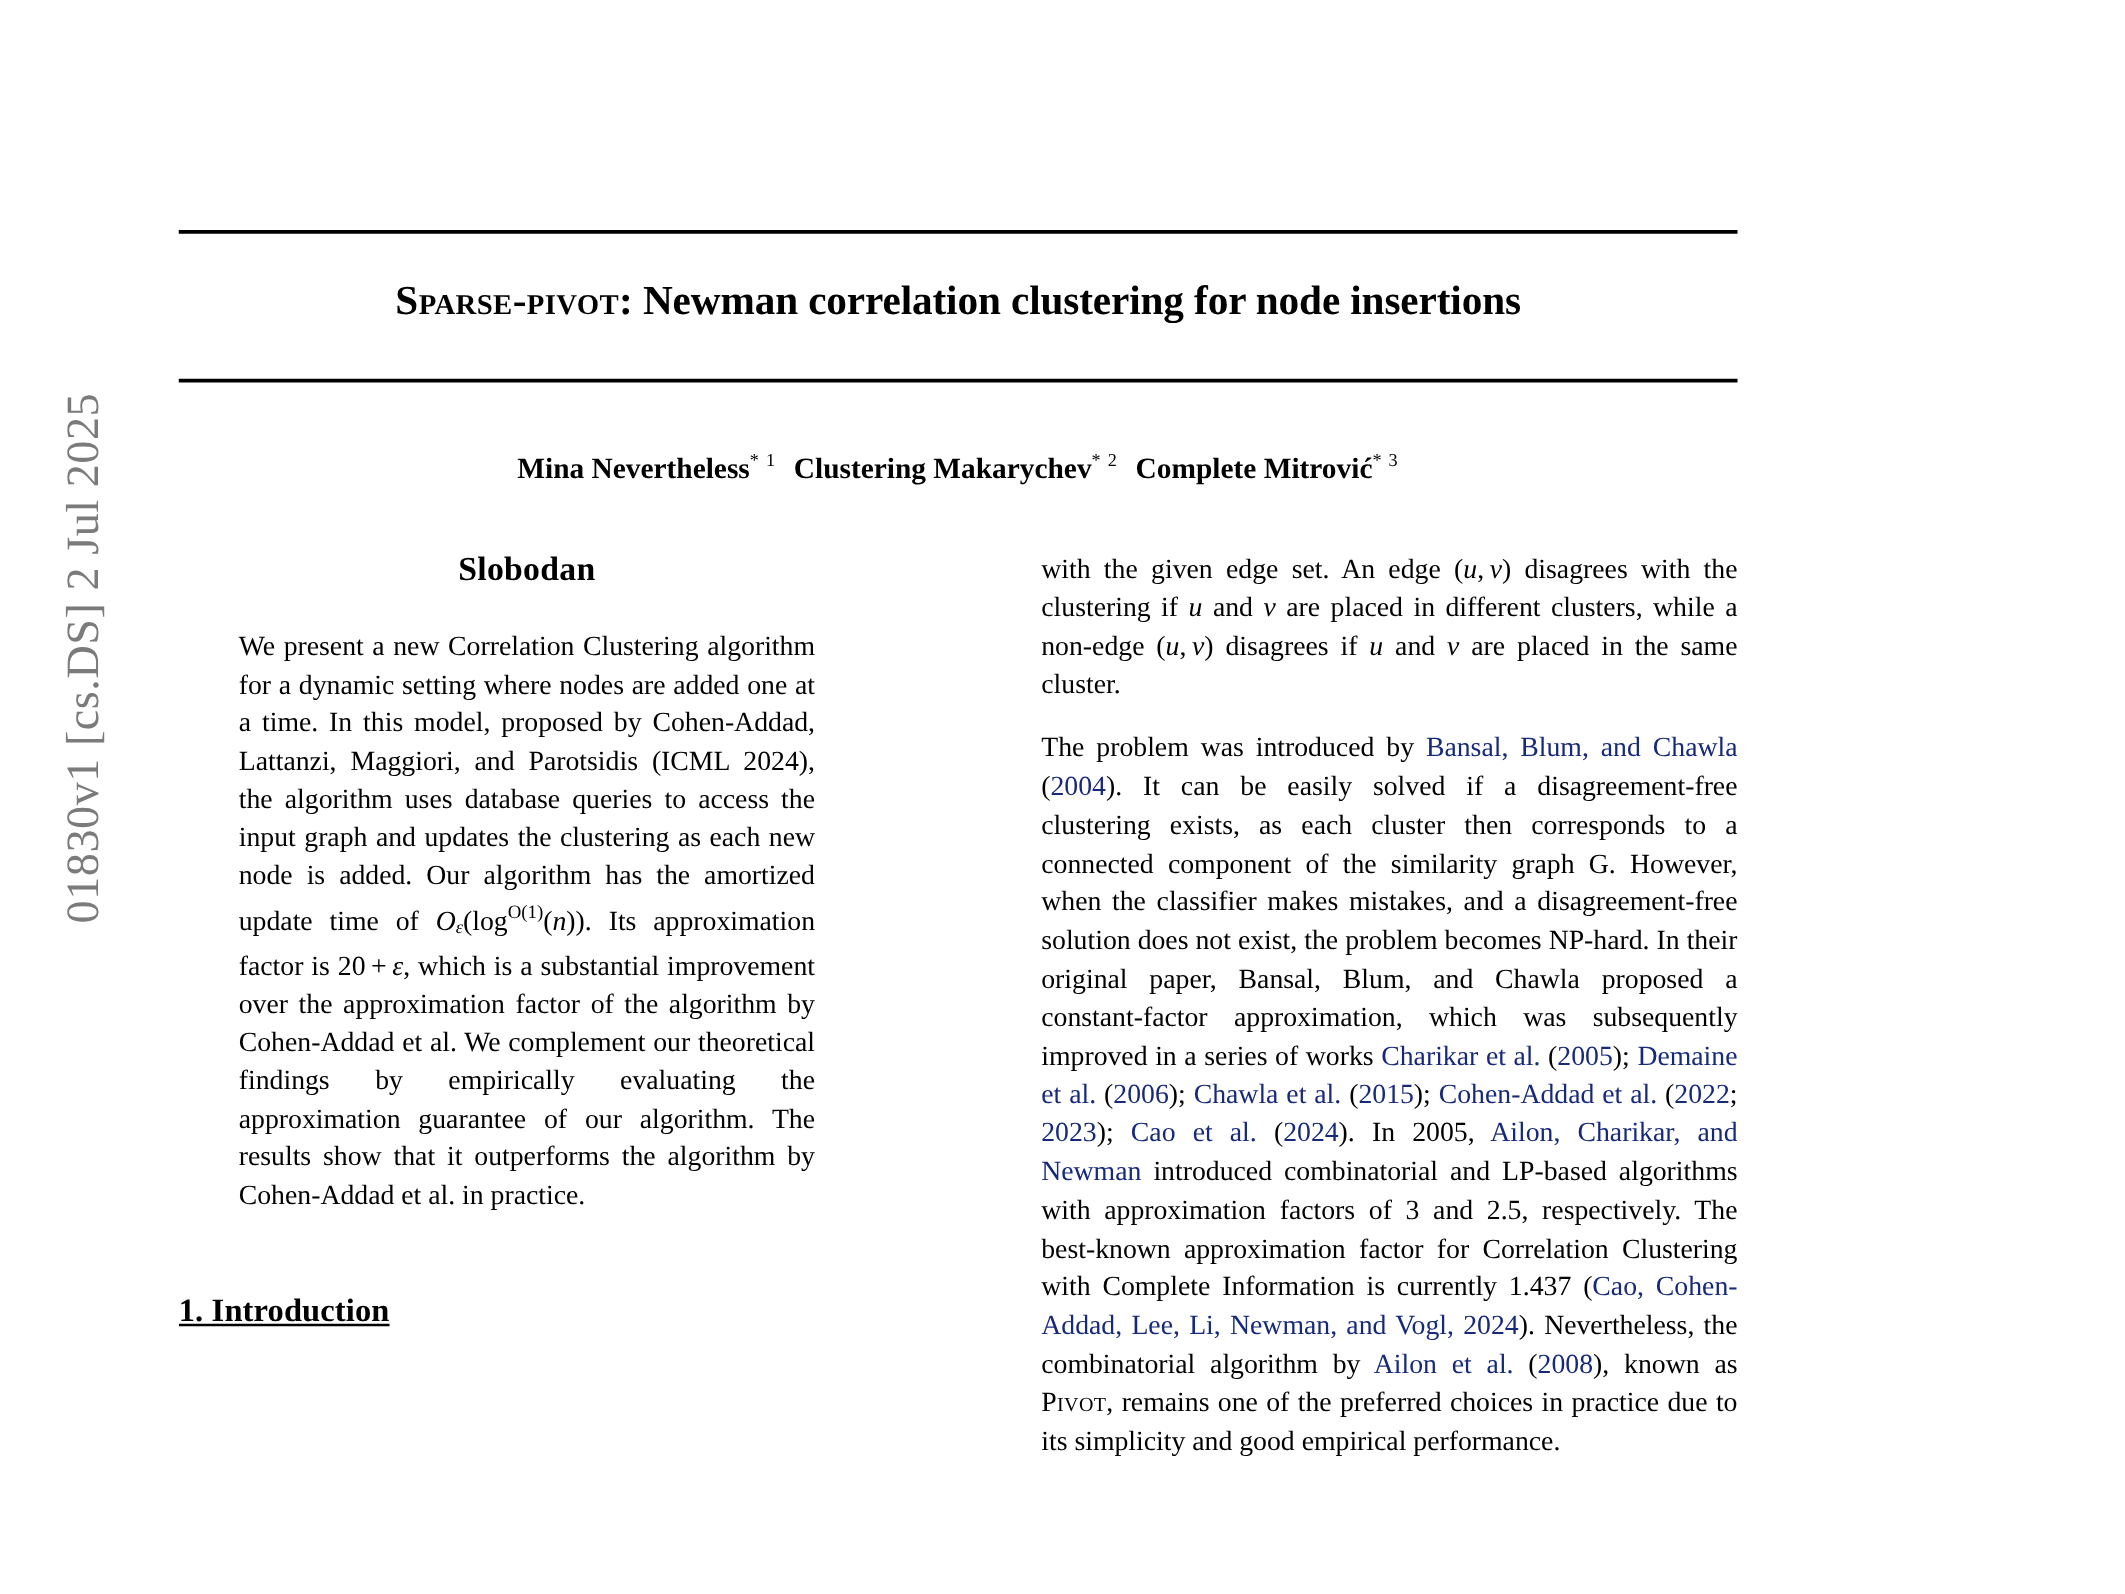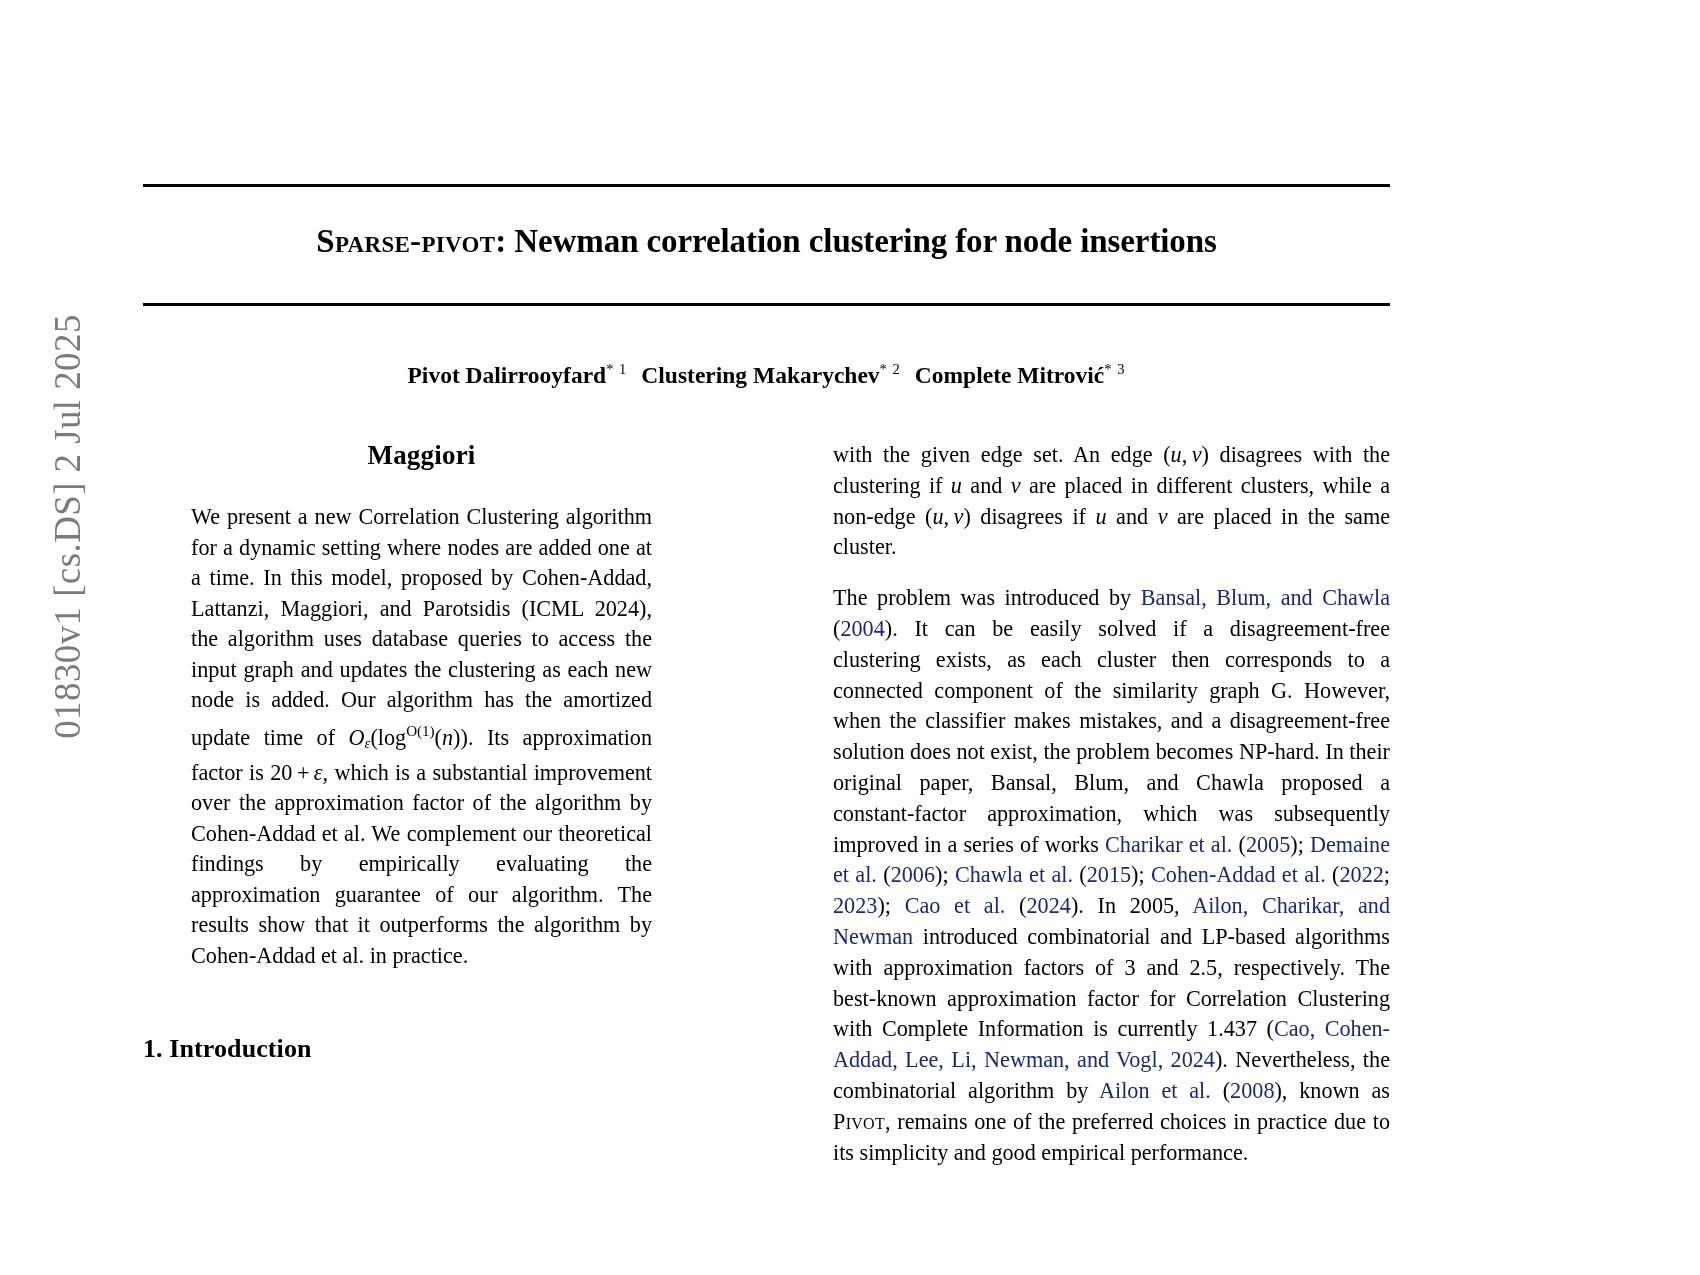--- a/index.html
+++ b/index.html
@@ -116,20 +116,21 @@
     line-height: 30.5px;
     text-align: justify;
     text-justify: inter-word;
     hyphens: manual;
   }
   h2.section-head {
     margin: 0;
     font-size: 26px;
     font-weight: bold;
     letter-spacing: 0.1px;
+    text-decoration: underline;
   }
   #intro-head-wrap {
     margin-top: 63px;
   }
   .body-para {
     margin: 19px 0 0 0;
     font-size: 22.2px;
     line-height: 30.8px;
     text-align: justify;
     text-justify: inter-word;
@@ -172,27 +173,27 @@
 
   <div class="rule" id="rule-top"></div>
 
   <div id="paper-title">
     <span class="smallcaps">Sparse-pivot</span><span>: Newman correlation clustering for node insertions</span>
   </div>
 
   <div class="rule" id="rule-bottom"></div>
 
   <div id="author-line">
-    <span><span>Pivot Dalirrooyfard</span><sup>* 1</sup></span><span class="sep"></span><span><span>Clustering Makarychev</span><sup>* 2</sup></span><span class="sep"></span><span><span>Complete Mitrović</span><sup>* 3</sup></span>
+    <span><span>Mina Nevertheless</span><sup>* 1</sup></span><span class="sep"></span><span><span>Clustering Makarychev</span><sup>* 2</sup></span><span class="sep"></span><span><span>Complete Mitrović</span><sup>* 3</sup></span>
   </div>
 
   <div id="columns">
 
     <div class="col" id="col-left">
-      <h2 class="abstract-head">Maggiori</h2>
+      <h2 class="abstract-head">Slobodan</h2>
 
       <p class="abstract-body"><span>We present a new Correlation Clustering algorithm for a dynamic setting where nodes are added one at a time. In this model, proposed by Cohen-Addad, Lattanzi, Maggiori, and Parotsidis (ICML 2024), the algorithm uses database queries to access the input graph and updates the clustering as each new node is added. Our algorithm has the amortized update time of </span><span class="nowrap"><span class="mi">O</span><span class="msub">ε</span><span class="mrm">(log</span><span class="msup"><span class="mrm">O(1)</span></span><span class="mrm">(</span><span class="mi">n</span><span class="mrm">))</span></span><span>. Its approximation factor is </span><span class="nowrap"><span class="mn">20</span><span class="mrm"> + </span><span class="mi">ε</span></span><span>, which is a substantial improvement over the approximation factor of the algorithm by Cohen-Addad et al. We complement our theoretical findings by empirically evaluating the approximation guarantee of our algorithm. The results show that it outperforms the algorithm by Cohen-Addad et al. in practice.</span></p>
 
       <div id="intro-head-wrap">
         <h2 class="section-head">1. Introduction</h2>
       </div>
     </div>
 
     <div class="col" id="col-right">
       <p class="body-para"><span>with the given edge set. An edge </span><span class="nowrap mrm">(<span class="mi">u</span>, <span class="mi">v</span>)</span><span> disagrees with the clustering if </span><span class="mi">u</span><span> and </span><span class="mi">v</span><span> are placed in different clusters, while a non-edge </span><span class="nowrap mrm">(<span class="mi">u</span>, <span class="mi">v</span>)</span><span> disagrees if </span><span class="mi">u</span><span> and </span><span class="mi">v</span><span> are placed in the same cluster.</span></p>

